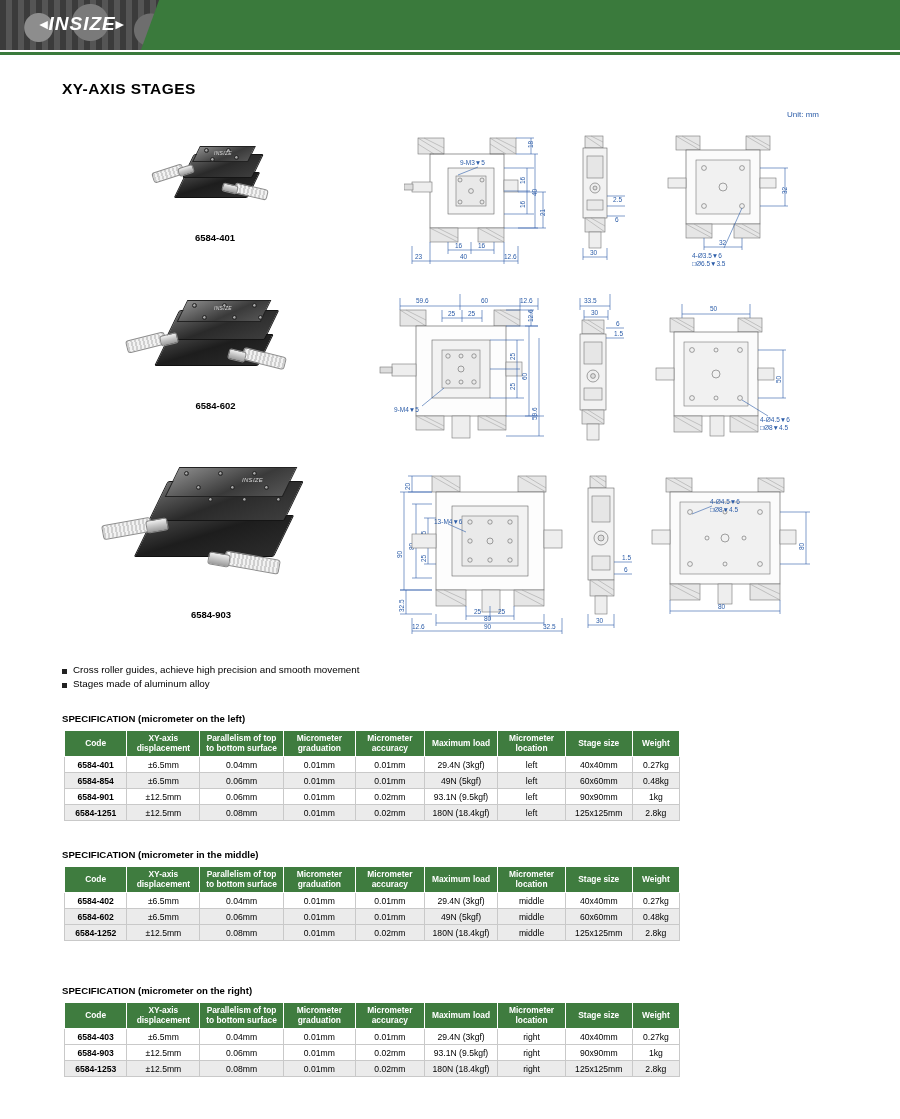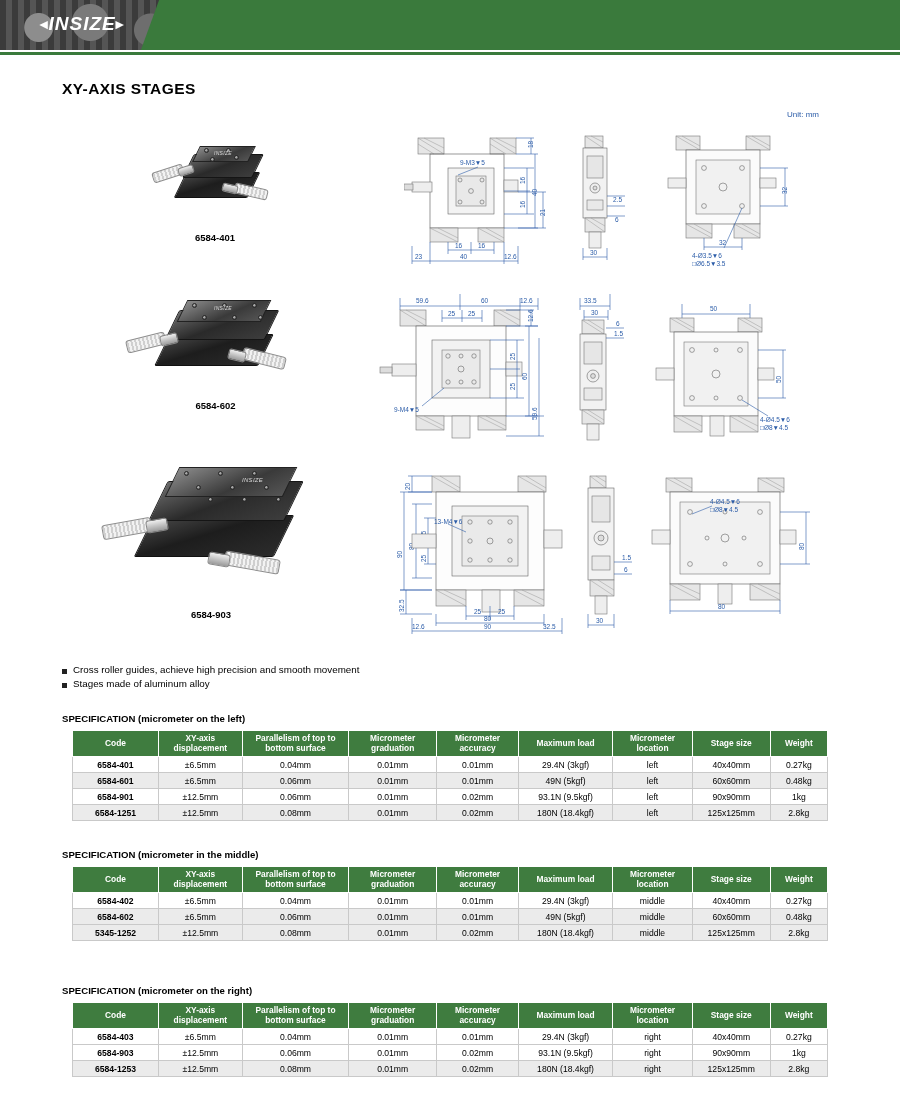--- a/index.html
+++ b/index.html
@@ -166,22 +166,22 @@
 
   
   .spec-title {
     position: absolute;
     left: 62px;
     font-size: 9.6px;
     font-weight: bold;
   }
   table.spec {
     position: absolute;
-    left: 72px;
-    width: 756px;
+    left: 64px;
+    width: 616px;
     border-collapse: collapse;
     font-size: 8.6px;
   }
   table.spec th {
     background: #3f7c3f;
     color: #fff;
     border: 1px solid #ffffff;
     font-size: 8.4px;
     font-weight: bold;
     padding: 3px 2px;
@@ -722,21 +722,21 @@
       <td>±6.5mm</td>
       <td>0.04mm</td>
       <td>0.01mm</td>
       <td>0.01mm</td>
       <td>29.4N (3kgf)</td>
       <td>left</td>
       <td>40x40mm</td>
       <td>0.27kg</td>
     </tr>
     <tr class="alt">
-      <td class="code">6584-601</td>
+      <td class="code">6584-854</td>
       <td>±6.5mm</td>
       <td>0.06mm</td>
       <td>0.01mm</td>
       <td>0.01mm</td>
       <td>49N (5kgf)</td>
       <td>left</td>
       <td>60x60mm</td>
       <td>0.48kg</td>
     </tr>
     <tr class="plain">
@@ -796,21 +796,21 @@
       <td>±6.5mm</td>
       <td>0.06mm</td>
       <td>0.01mm</td>
       <td>0.01mm</td>
       <td>49N (5kgf)</td>
       <td>middle</td>
       <td>60x60mm</td>
       <td>0.48kg</td>
     </tr>
     <tr class="alt">
-      <td class="code">5345-1252</td>
+      <td class="code">6584-1252</td>
       <td>±12.5mm</td>
       <td>0.08mm</td>
       <td>0.01mm</td>
       <td>0.02mm</td>
       <td>180N (18.4kgf)</td>
       <td>middle</td>
       <td>125x125mm</td>
       <td>2.8kg</td>
     </tr>
   </tbody>

